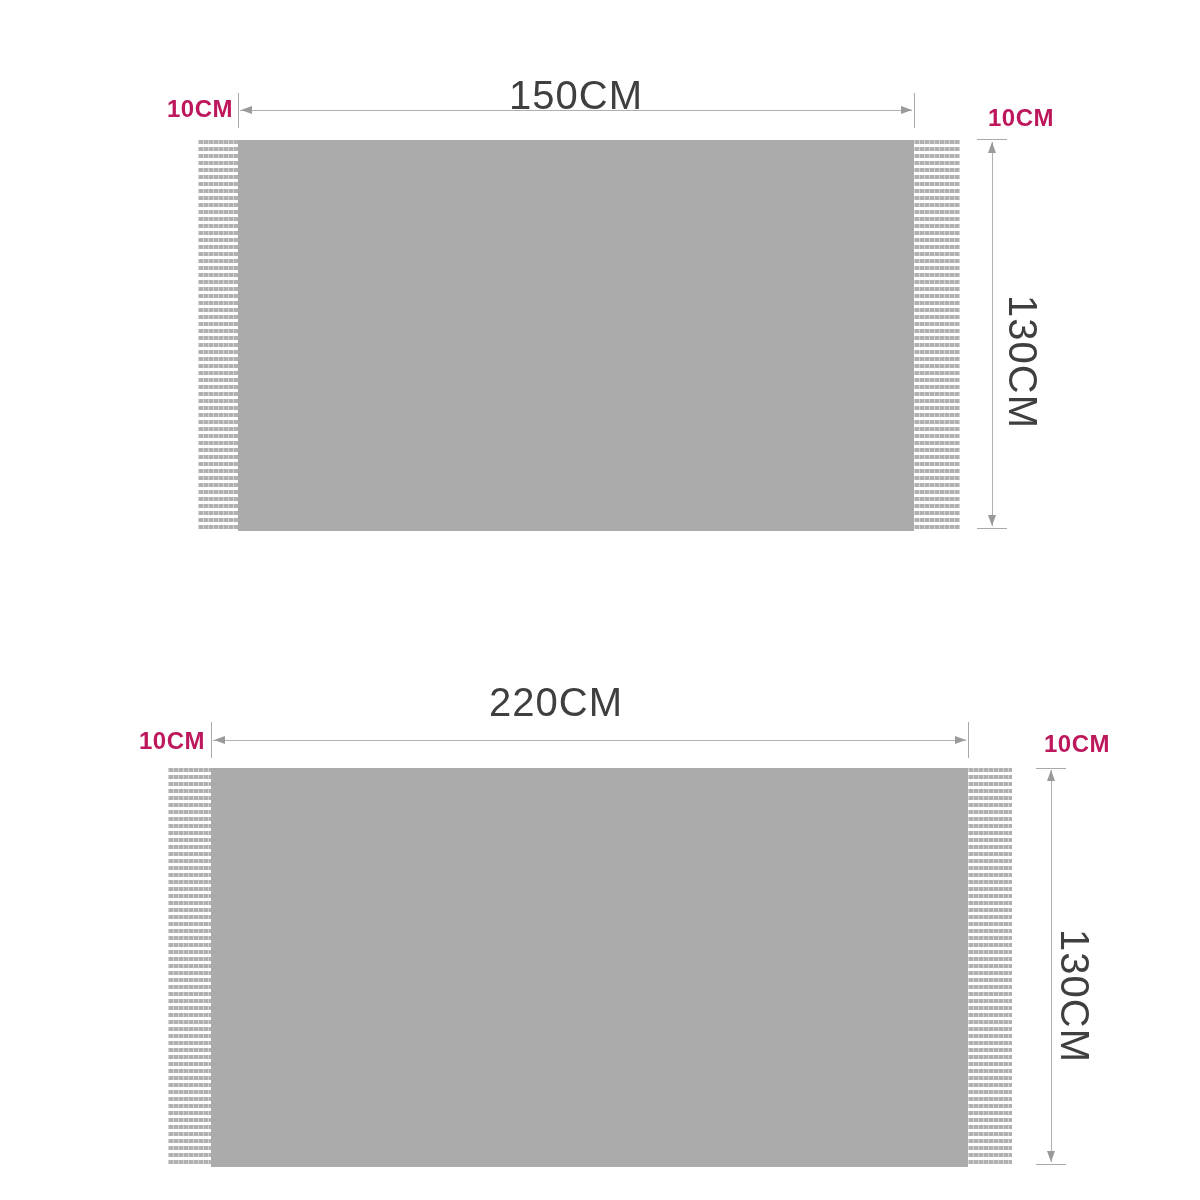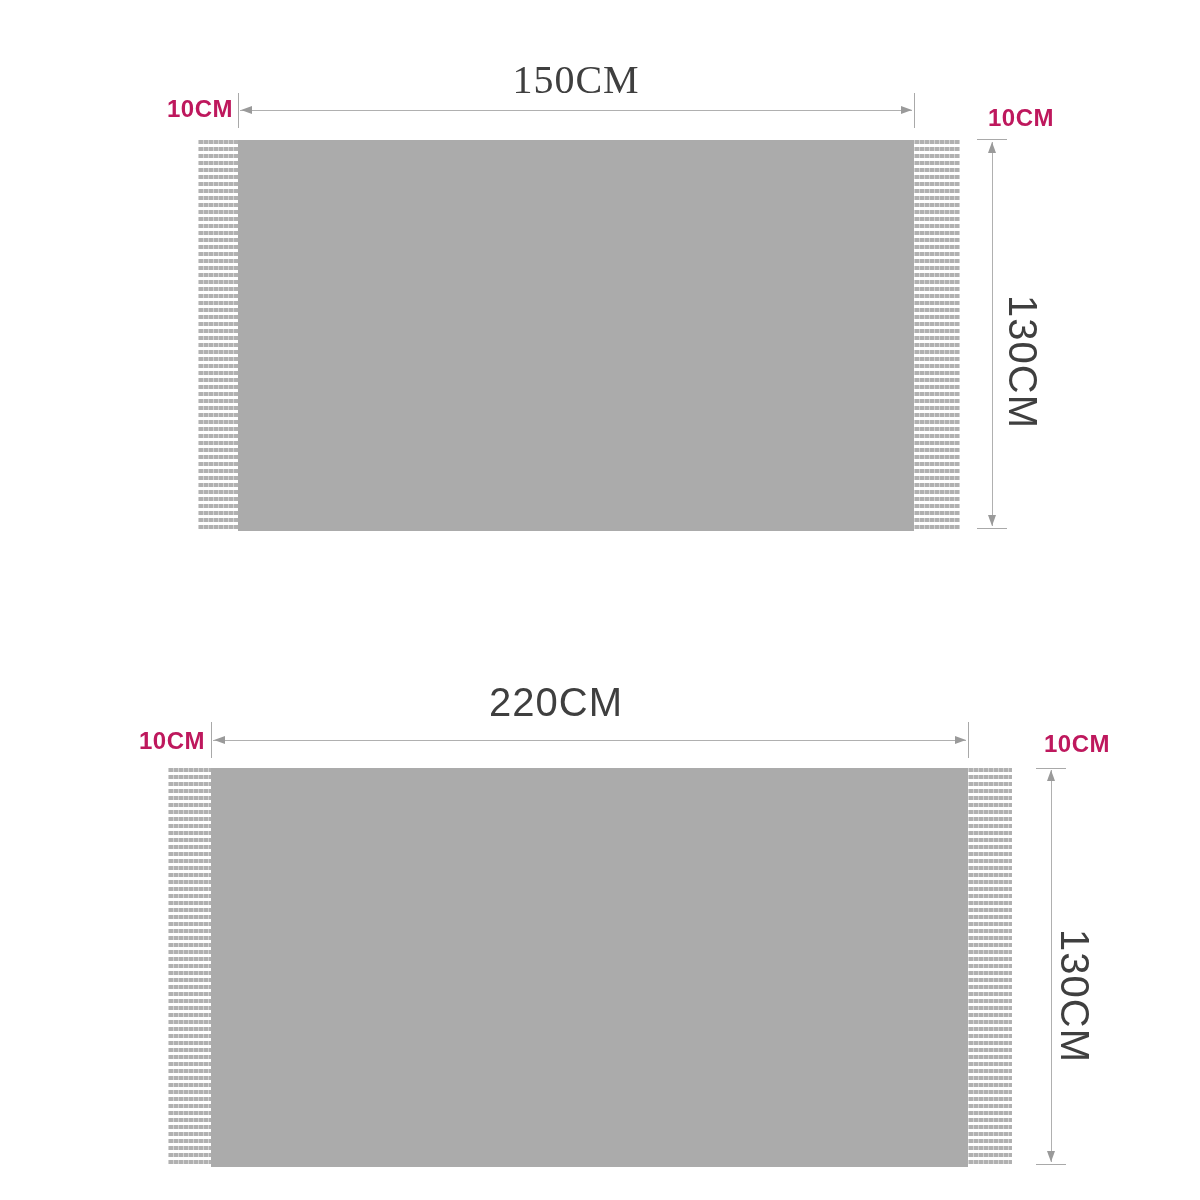--- a/index.html
+++ b/index.html
@@ -47,21 +47,21 @@
       repeating-linear-gradient(to bottom, #b1b1b1 0px, #b1b1b1 4px, #ffffff 4px, #ffffff 7px);
   }
   .rot-label {
     position: absolute;
     transform: translate(-50%, -50%) rotate(90deg);
     transform-origin: center center;
   }
   .center-x { transform: translateX(-50%); }
 
   
-  #d1-title        { left: 576px; top: 56px; font-family: Liberation Serif, serif; }
+  #d1-title        { left: 576px; top: 73px; }
   #d1-hline        { left: 240px; top: 110px; width: 672px; }
   #d1-tick-left    { left: 238px; top: 93px;  height: 35px; }
   #d1-tick-right   { left: 914px; top: 93px;  height: 35px; }
   #d1-arrow-left   { left: 241px; top: 106px; }
   #d1-arrow-right  { left: 901px; top: 106px; }
   #d1-label-left   { left: 153px; top: 95px; width: 80px; text-align: right; }
   #d1-fringe-left  { left: 198px; top: 140px; width: 40px; height: 391px; }
   #d1-body         { left: 238px; top: 140px; width: 676px; height: 391px; }
   #d1-fringe-right { left: 914px; top: 140px; width: 46px; height: 391px; }
   #d1-label-right  { left: 988px; top: 104px; }

